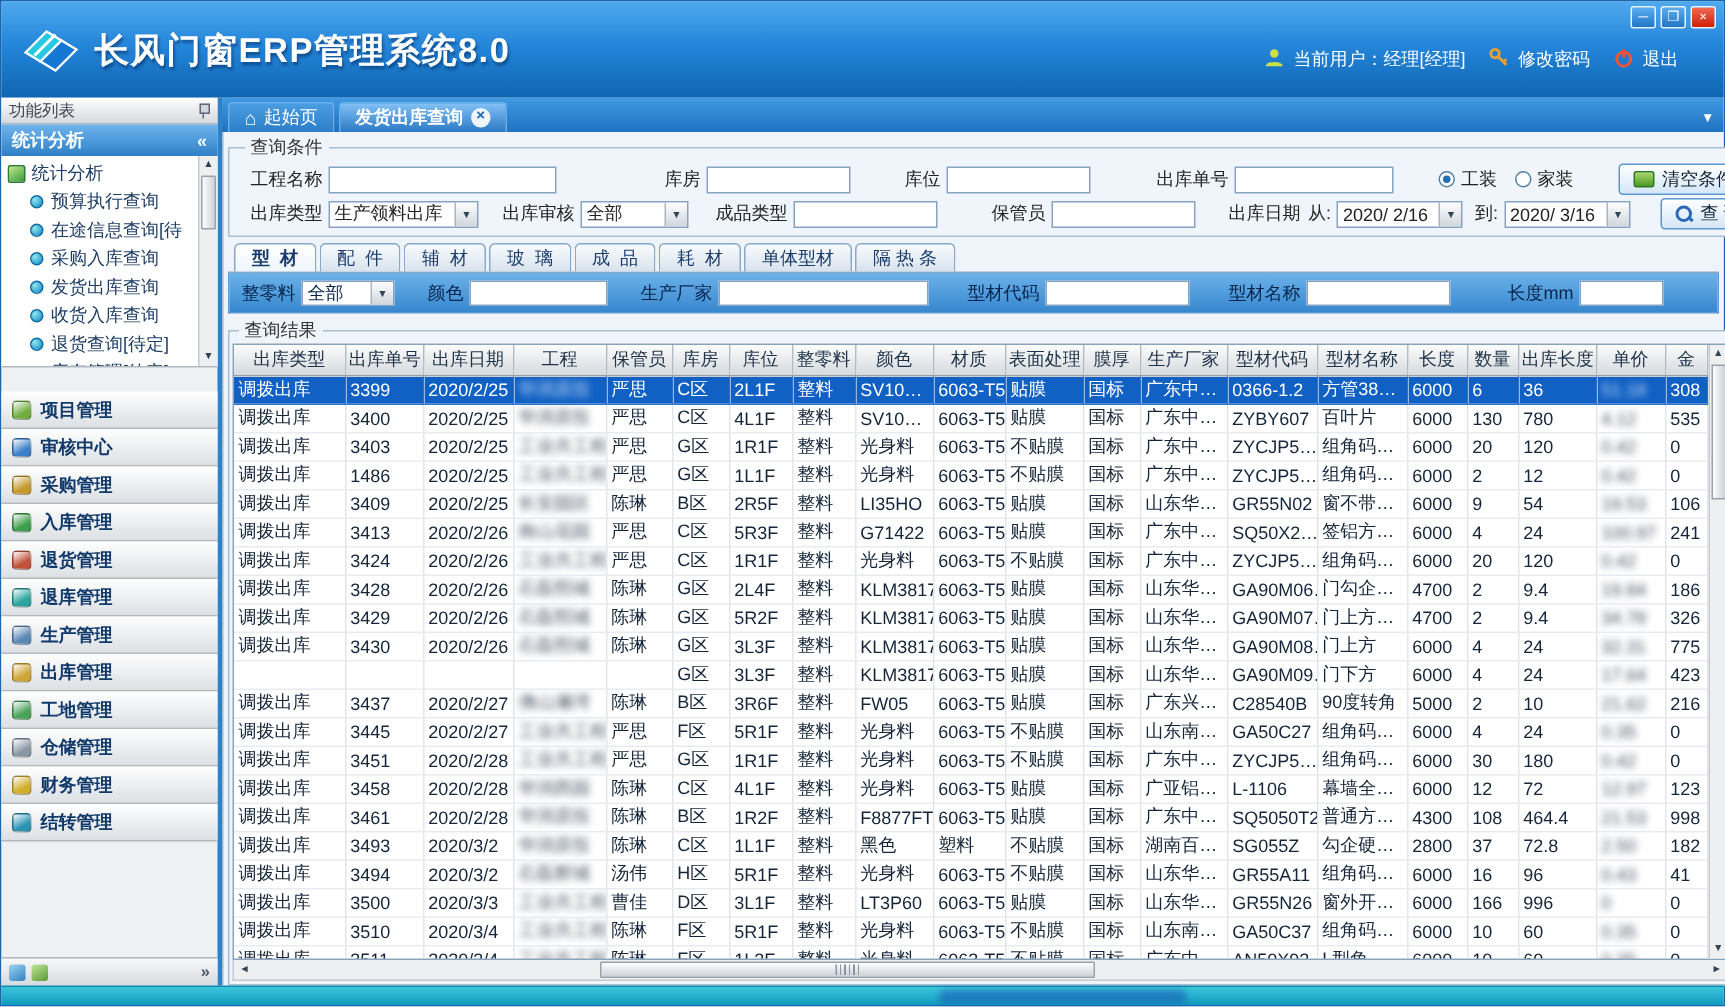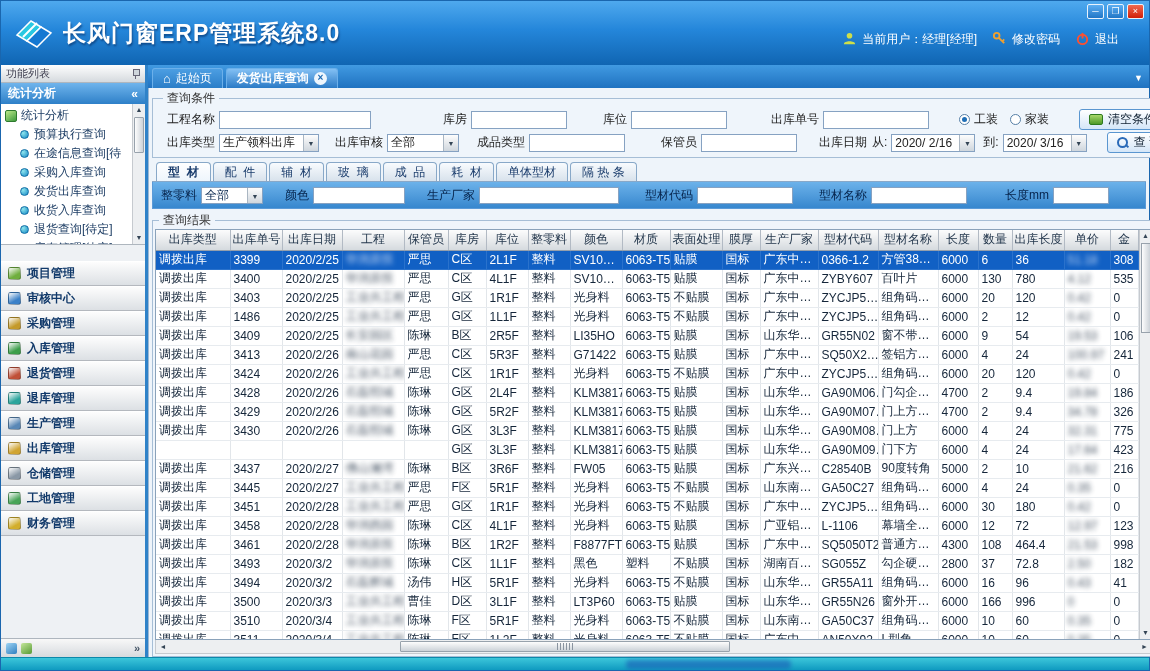--- a/index.html
+++ b/index.html
@@ -272,30 +272,34 @@
           </div>
           <div class="module">
             <span class="module-icon" style="background: linear-gradient(150deg, rgba(255, 255, 255, 0.75), rgb(90, 136, 182) 65%);"></span>
             <span>生产管理</span>
           </div>
           <div class="module">
             <span class="module-icon" style="background: linear-gradient(150deg, rgba(255, 255, 255, 0.75), rgb(208, 164, 50) 65%);"></span>
             <span>出库管理</span>
           </div>
           <div class="module">
+            <span class="module-icon" style="background: linear-gradient(150deg, rgba(255, 255, 255, 0.75), rgb(72, 164, 88) 65%);"></span>
+            <span>工地管理</span>
+          </div>
+          <div class="module">
             <span class="module-icon" style="background: linear-gradient(150deg, rgba(255, 255, 255, 0.75), rgb(138, 152, 166) 65%);"></span>
             <span>仓储管理</span>
           </div>
           <div class="module">
-            <span class="module-icon" style="background: linear-gradient(150deg, rgba(255, 255, 255, 0.75), rgb(72, 164, 88) 65%);"></span>
-            <span>工地管理</span>
-          </div>
-          <div class="module">
             <span class="module-icon" style="background: linear-gradient(150deg, rgba(255, 255, 255, 0.75), rgb(210, 174, 44) 65%);"></span>
             <span>财务管理</span>
+          </div>
+          <div class="module">
+            <span class="module-icon" style="background: linear-gradient(150deg, rgba(255, 255, 255, 0.75), rgb(42, 148, 180) 65%);"></span>
+            <span>结转管理</span>
           </div>
         </div>
       <div class="sidebar-footer">
         <span class="f-ico a"></span>
         <span class="f-ico b"></span>
         <span class="f-more">»</span>
       </div>
     </div>
 
     <div class="main">

